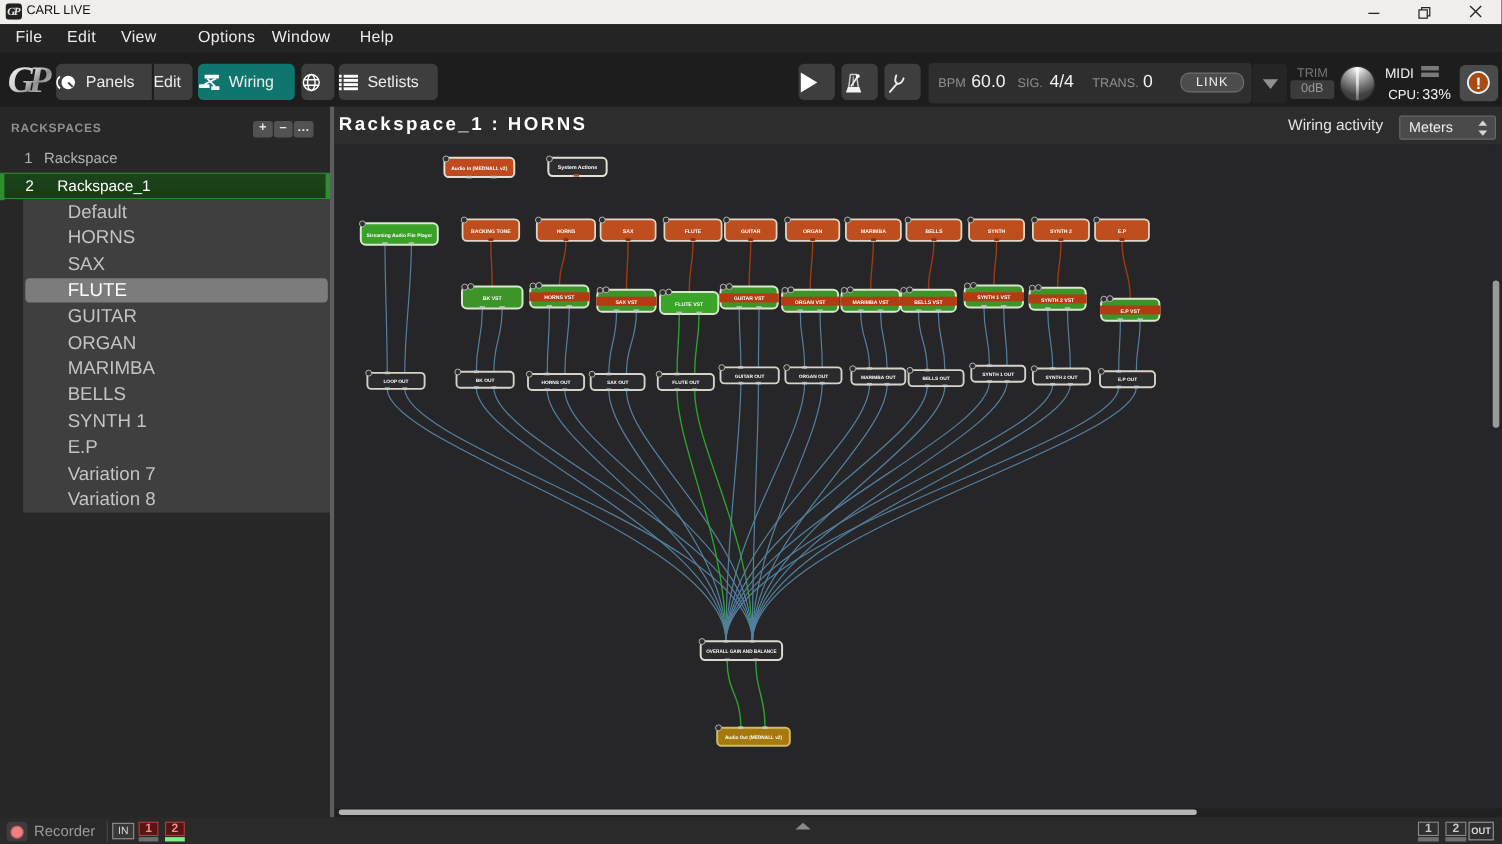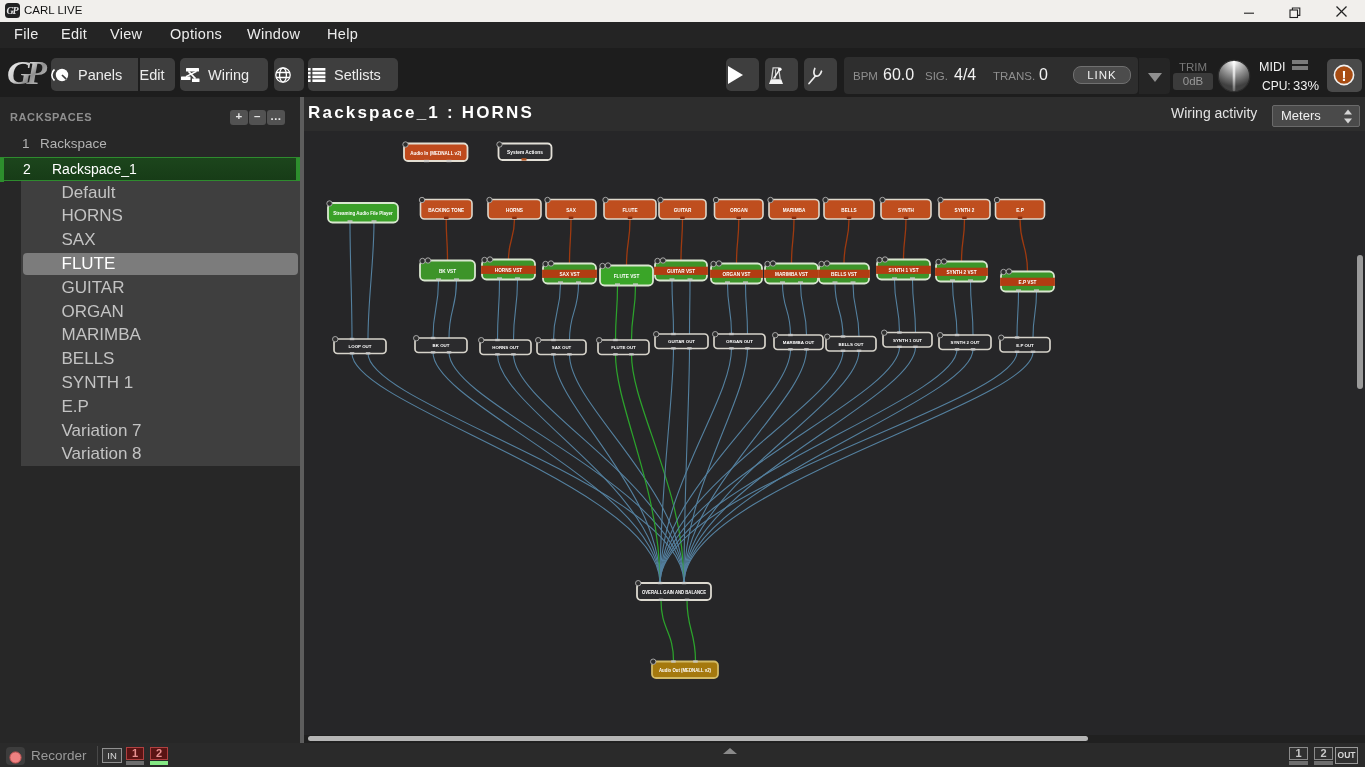--- a/index.html
+++ b/index.html
@@ -65,21 +65,21 @@
         <g stroke="#222" stroke-width="1.2">
 <path d="M1.5 1.5 L11.5 11.5"></path>
           <path d="M11.5 1.5 L1.5 11.5"></path>
         </g>
       </svg></div>
 </div>
 <div id="menubar">
   <span style="left:14px;">File</span>
     <span style="left:61px;">Edit</span>
   <span style="left:110px;">View</span>
-    <span style="left:170px;">Options</span>
+    <span style="left:180px;">Options</span>
   <span style="left:247px;">Window</span>
     <span style="left:327px;">Help</span>
 </div>
 <div id="toolbar">
   <div class="abs" style="left:7px;top:3px;"><svg width="50" height="44" viewBox="0 0 50 44" xmlns="http://www.w3.org/2000/svg">
 <defs>
           <linearGradient id="sil" x1="0" y1="0" x2="1" y2="1">
 <stop offset="0" stop-color="#fbfbfb"></stop>
             <stop offset="0.45" stop-color="#c9c9c9"></stop>
 <stop offset="0.6" stop-color="#8e8e8e"></stop>
@@ -92,21 +92,21 @@
     <span style="margin-right:7px;display:flex;">
         <svg width="20" height="18" viewBox="0 0 20 18">
           <g fill="none" stroke="#fff">
 <path d="M3.5 3.5 A7 7 0 0 0 3.5 14.5" stroke-width="1.6"></path>
 <circle cx="11" cy="9" r="6.2" fill="#fff" stroke="none"></circle>
 <path d="M11 9 L15.2 13.2" stroke="#3e3e3e" stroke-width="1.7"></path>
           </g>
         </svg>
       </span>Panels</div>
   <div class="tbtn" style="left:139.5px;width:35.5px;border-top-left-radius:0;border-bottom-left-radius:0;">Edit</div>
-  <div class="tbtn" style="left:180px;width:88px;background:#404040;">
+  <div class="tbtn" style="left:180px;width:88px;background:#0f766e;">
     <span style="margin-right:8px;display:flex;">
         <svg width="20" height="16" viewBox="0 0 20 16">
           <g fill="#fff">
 <rect x="6" y="1" width="13" height="3.4" rx="0.5"></rect>
 <rect x="1" y="9.5" width="9.5" height="3.4" rx="0.5"></rect>
 <rect x="12" y="11.5" width="7.5" height="3.4" rx="0.5"></rect>
           </g>
 <g stroke="#fff" stroke-width="1.6" fill="none">
 <path d="M8.5 4.4 L15.5 11.6"></path>
             <path d="M16.5 4.4 L6 9.6"></path>

